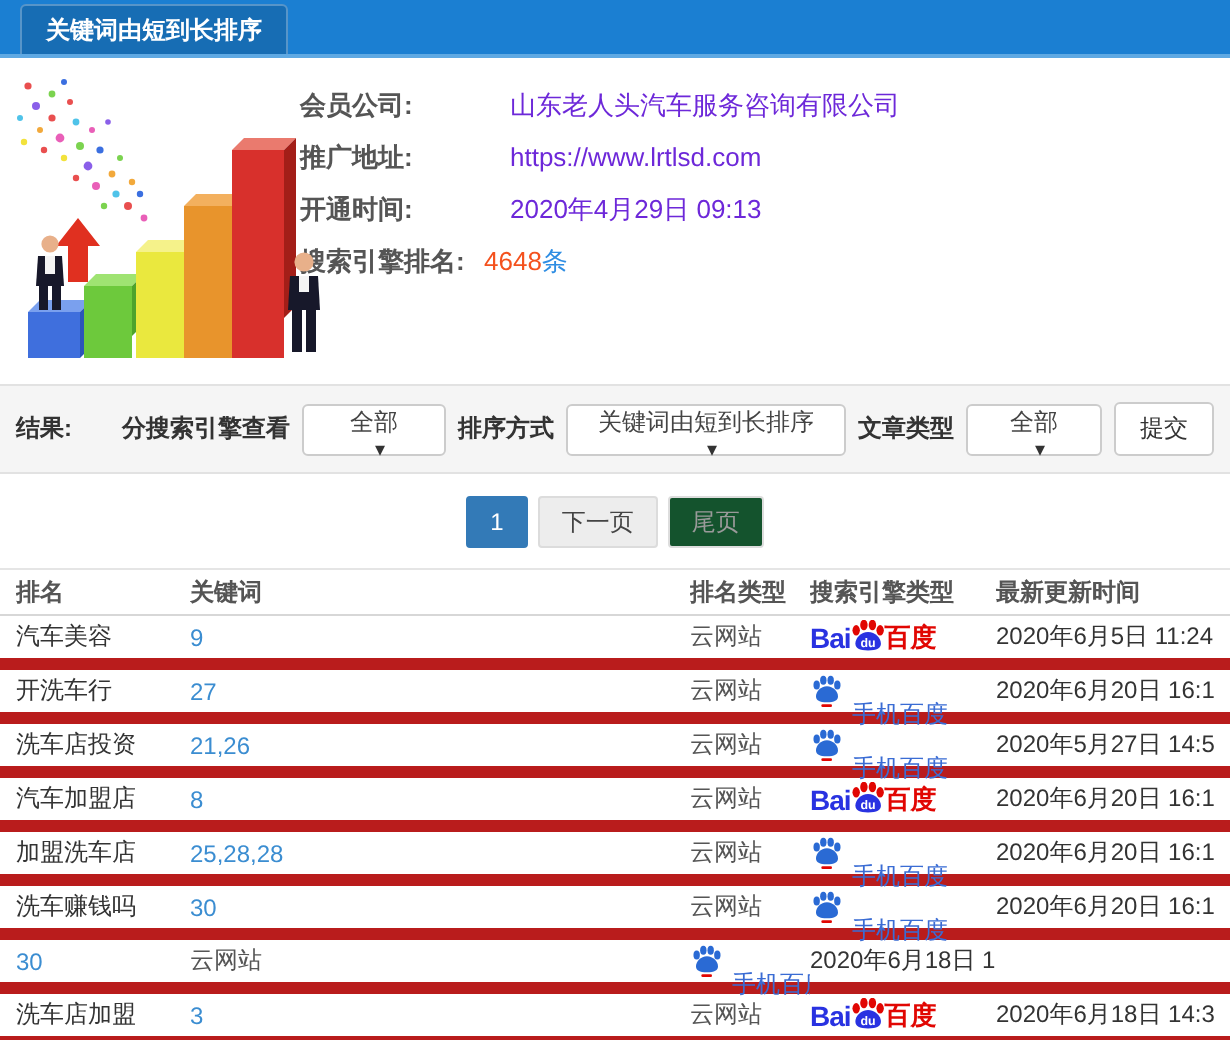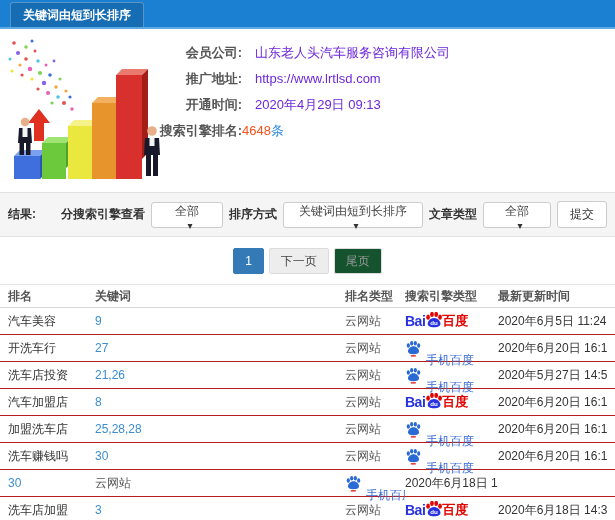--- a/index.html
+++ b/index.html
@@ -11,21 +11,21 @@
     display: flex; align-items: stretch; padding-left: 10px; }
   .topbar-tab { display: flex; align-items: center; padding: 0 12px; margin: 2px 0 0 0;
     background: rgba(0,0,0,0.14); border: 1px solid rgba(255,255,255,0.28); border-bottom: none;
     color: #fff; font-size: 12px; font-weight: bold; border-radius: 3px 3px 0 0; }
 
   
   .info-section { position: relative; height: 163px; background: #fff; }
   .chart-img { position: absolute; left: 2px; top: 2px; }
   .info-rows { padding: 14px 0 0 150px; }
   .info-row { display: flex; align-items: center; height: 19px; margin-bottom: 7px; }
-  .info-label { width: 92px; text-align: right; font-size: 13px; font-weight: bold; color: #555; flex: none; }
+  .info-label { width: 92px; text-align: left; font-size: 13px; font-weight: bold; color: #555; flex: none; }
   .info-value { margin-left: 13px; font-size: 13px; color: #6d28d9; text-decoration: none; }
   .info-value.link { color: #6d28d9; cursor: pointer; }
   .rank-num { font-size: 13px; color: #f4521e; }
   .rank-suffix { font-size: 13px; color: #2e8de3; text-decoration: none; cursor: pointer; }
 
   
   .filter-bar { height: 45px; background: #f5f5f5; border-top: 1px solid #e2e2e2;
     border-bottom: 1px solid #e2e2e2; display: flex; align-items: center; padding: 0 8px; }
   .result-label { font-size: 12px; font-weight: bold; color: #333; }
   .filter-controls { margin-left: auto; display: flex; align-items: center; gap: 6px; }
@@ -46,21 +46,21 @@
   .page-btn.active { background: #337ab7; border: 1px solid #337ab7; color: #fff; }
   .page-btn.next { background: #ededed; border: 1px solid #dcdcdc; color: #444; }
   .page-btn.last { background: #14532d; border: 1px solid #ddd; color: #9a9a9a; }
 
   
   .table { border-top: 1px solid #e5e5e5; }
   .t-head, .t-row { display: grid; grid-template-columns: 87px 250px 60px 93px 1fr;
     padding: 0 8px; align-items: center; }
   .t-head { height: 23px; border-bottom: 1px solid #d7d7d7; }
   .t-head .cell { font-size: 12px; font-weight: bold; color: #555; }
-  .t-row { height: 27px; border-bottom: 1px solid #b91c1c; }
+  .t-row { height: 27px; border-bottom: 6px solid #b91c1c; }
   .cell { font-size: 12px; color: #333; white-space: nowrap; overflow: hidden; }
   .c-rank { color: #3b8dd1; cursor: pointer; }
   .c-type { color: #555; }
 
   
   .engine-cell .bd-pc, .engine-cell .bd-mobile { display: none; align-items: center; }
   .engine-cell.baidu-pc .bd-pc { display: inline-flex; }
   .engine-cell.baidu-mobile .bd-mobile { display: inline-flex; }
   .bd-pc .bai { color: #2932e1; font-size: 14px; font-weight: bold; letter-spacing: -0.5px; }
   .bd-pc .bdcn { color: #e10602; font-size: 13px; font-weight: bold; }

